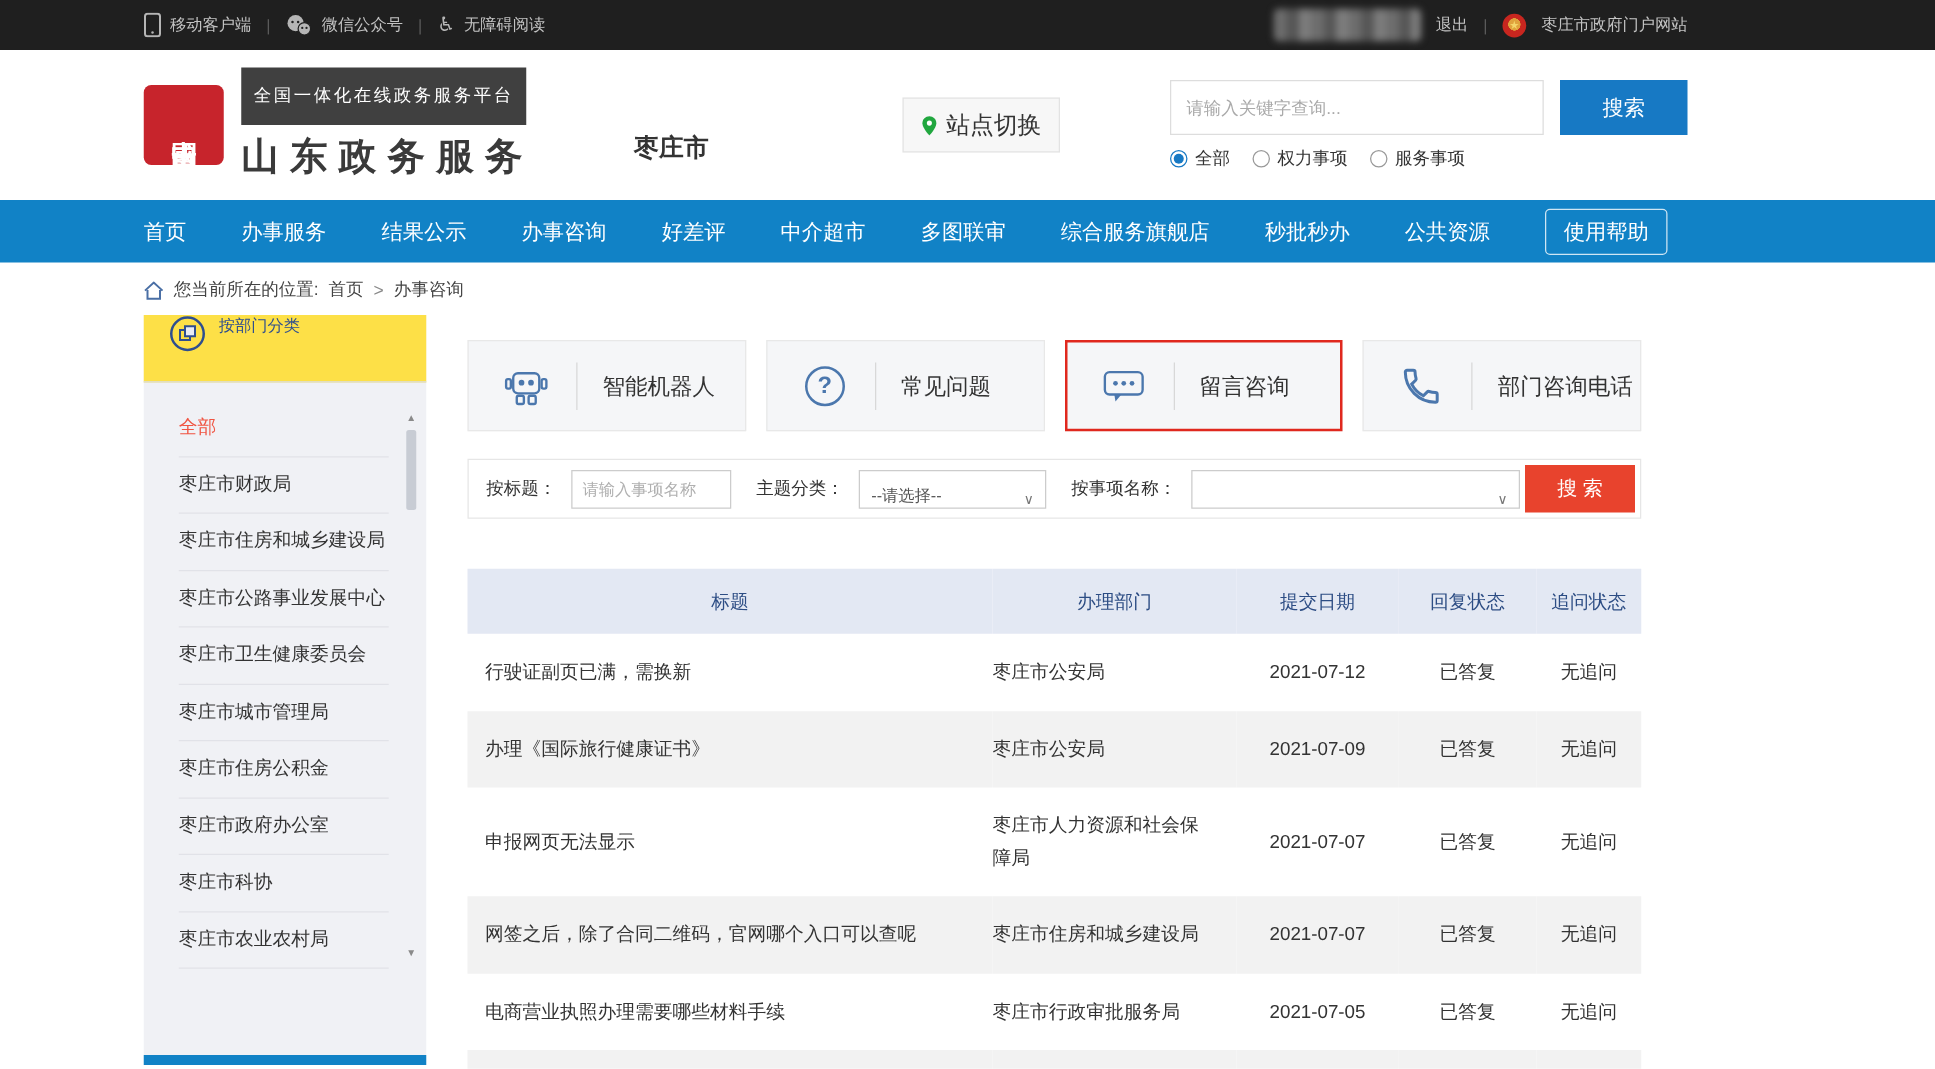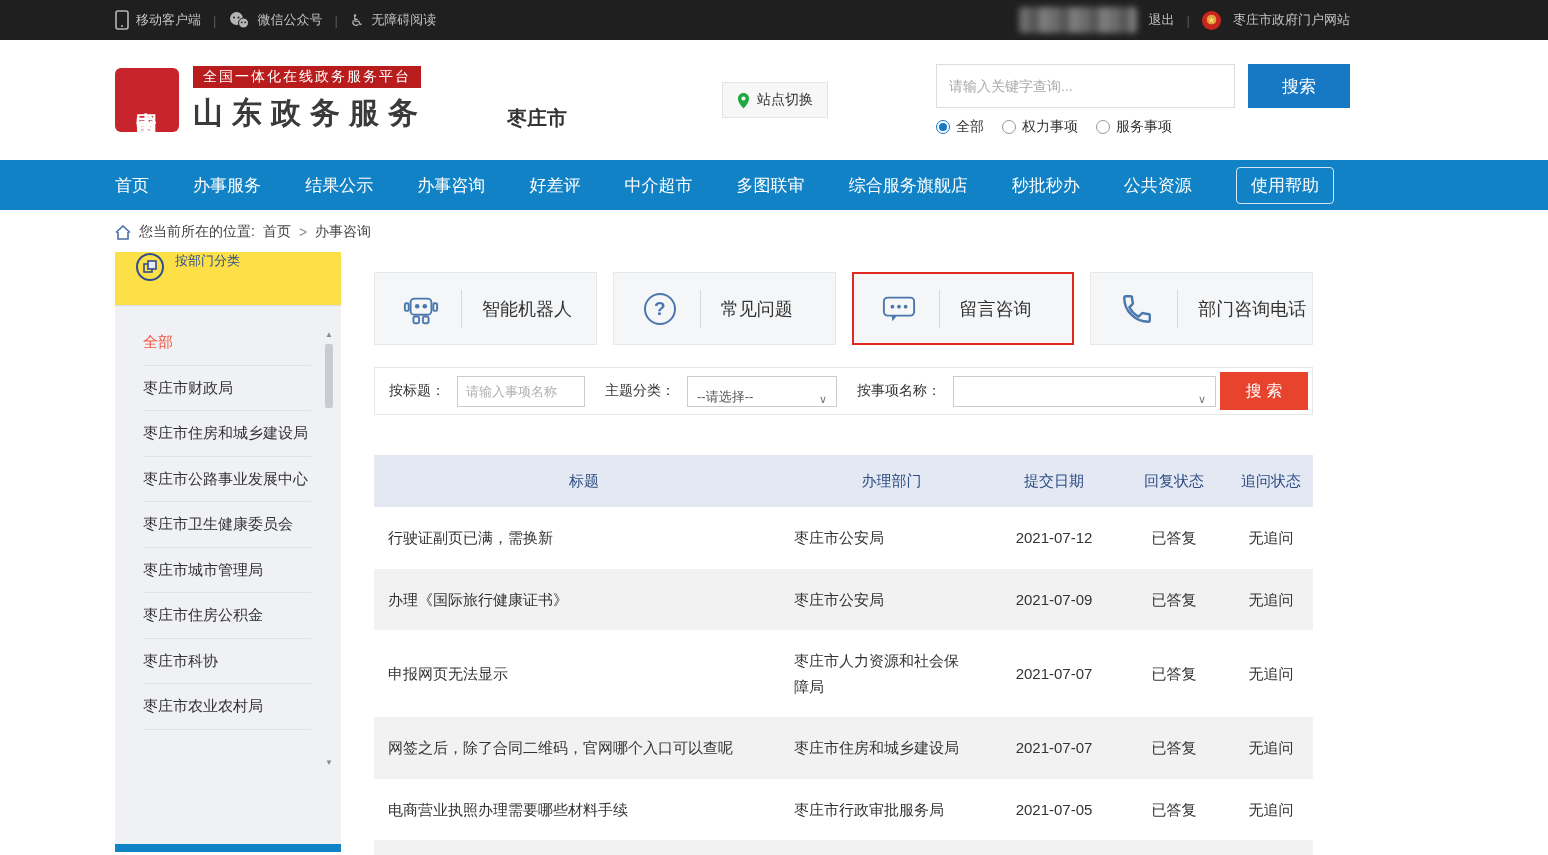--- a/index.html
+++ b/index.html
@@ -20,24 +20,24 @@
   .user-blur { width:118px; height:26px; border-radius:4px; background:repeating-linear-gradient(90deg,#6d6d6d 0 10px,#565656 10px 20px,#7c7c7c 20px 30px); filter:blur(3px); }
   .emblem { width:19px; height:19px; border-radius:50%; background:radial-gradient(circle at 50% 45%, #e0a23c 0 34%, #c8261f 36%); display:inline-flex; align-items:center; justify-content:center; color:#f4d469; font-size:9px; }
   .tb-icon { display:inline-flex; }
 
   
   .header { height:120px; background:#fff; }
   .header-inner { height:100%; display:flex; align-items:center; }
   .logo-block { display:flex; align-items:center; gap:14px; }
   .seal { width:64px; height:64px; background:#c7242c; border-radius:6px; writing-mode:vertical-rl; display:flex; align-items:center; justify-content:center; color:#fff; font-weight:bold; font-size:21px; line-height:1.2; letter-spacing:2px; padding:3px; }
   .logo-text { display:flex; flex-direction:column; }
-  .tagline { align-self:flex-start; background:#b91c1c; color:#fff; font-size:14px; letter-spacing:2px; padding:2px 10px;text-align:right; }
+  .tagline { align-self:flex-start; background:#404040; color:#fff; font-size:14px; letter-spacing:2px; padding:14px 10px;text-align:right; }
   .site-name { font-size:30px; font-weight:bold; color:#3a3a3a; letter-spacing:9px; margin-top:5px; }
   .city { font-size:20px; font-weight:bold; color:#333; margin-left:80px;margin-top:36px; }
-  .site-switch { margin-left:155px; display:flex; align-items:center; gap:7px; background:#f7f7f7; border:1px solid #e3e3e3; padding:8px 14px; font-size:14px; color:#333; cursor:pointer; }
+  .site-switch { margin-left:155px; display:flex; align-items:center; gap:7px; background:#f7f7f7; border:1px solid #e3e3e3; padding:8px 14px; font-size:19px; color:#333; cursor:pointer; }
   .search-area { margin-left:auto; }
   .search-row { display:flex; gap:13px; }
   .kw-input { width:299px; height:44px; border:1px solid #ddd; padding:0 12px; font-size:14px; color:#666; outline:none; }
   .kw-input::placeholder { color:#aaa; }
   .search-btn { width:102px; height:44px; background:#1779c4; color:#fff; border:none; font-size:17px; cursor:pointer; }
   .radio-row { display:flex; align-items:center; gap:18px; margin-top:10px; font-size:14px; color:#333; }
   .radio-opt { display:flex; align-items:center; gap:6px; cursor:pointer; }
   .radio { width:14px; height:14px; border:1px solid #999; border-radius:50%; position:relative; background:#fff; }
   .radio.checked { border-color:#1779c4; }
   .radio.checked::after { content:''; position:absolute; inset:2px; background:#1779c4; border-radius:50%; }
@@ -238,20 +238,21 @@
       <span>按部门分类</span>
     </div>
     <div class="sb-list">
       <div class="sb-item active">全部</div>
       <div class="sb-item">枣庄市财政局</div>
       <div class="sb-item">枣庄市住房和城乡建设局</div>
       <div class="sb-item">枣庄市公路事业发展中心</div>
       <div class="sb-item">枣庄市卫生健康委员会</div>
       <div class="sb-item">枣庄市城市管理局</div>
       <div class="sb-item">枣庄市住房公积金</div>
+      <div class="sb-item">枣庄市政府办公室</div>
       <div class="sb-item">枣庄市科协</div>
       <div class="sb-item">枣庄市农业农村局</div>
     </div>
     <div class="sb-scrollbar">
       <div class="sb-arrow">▲</div>
       <div class="sb-thumb"></div>
       <div class="sb-arrow down">▼</div>
     </div>
     <div class="sb-strip"></div>
   </aside>

